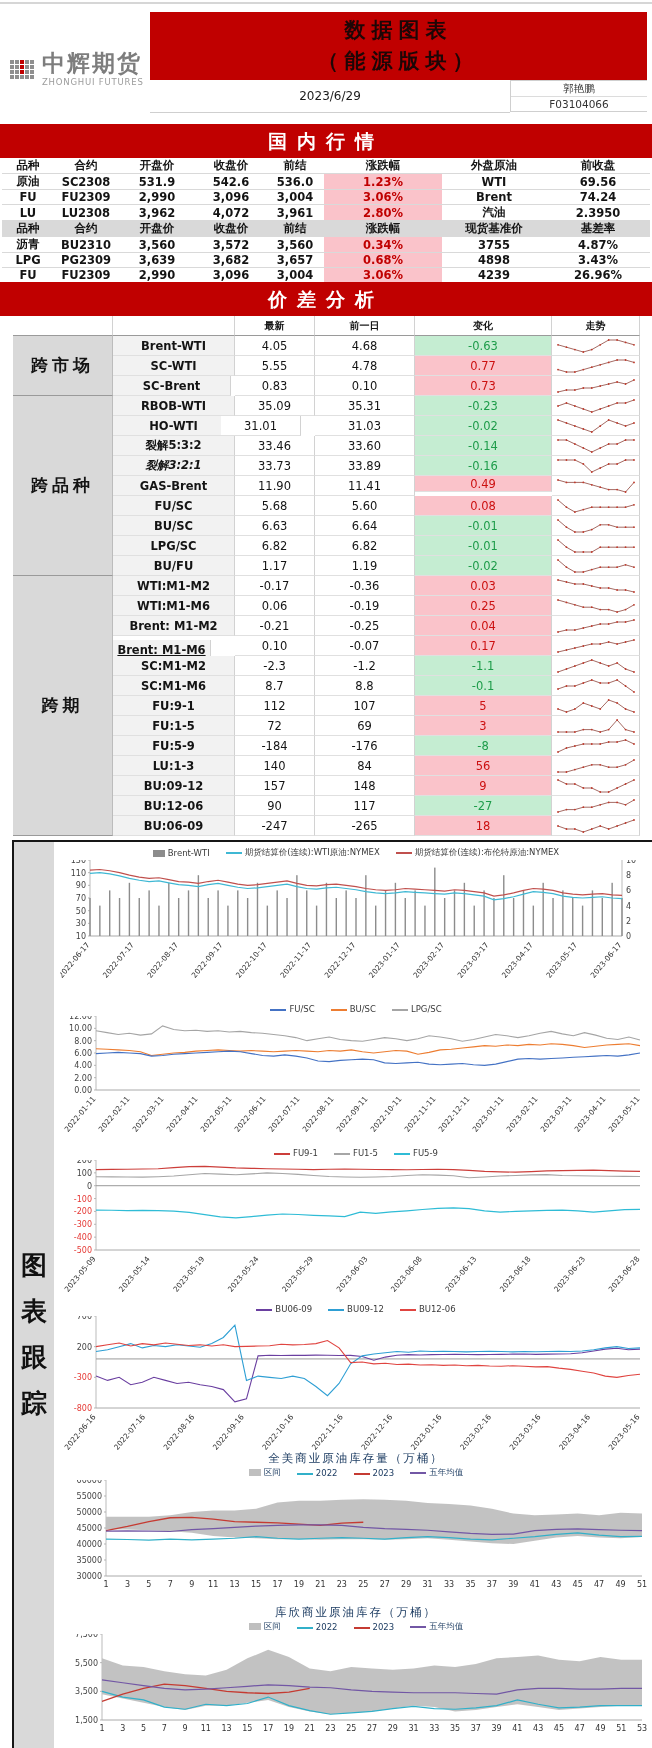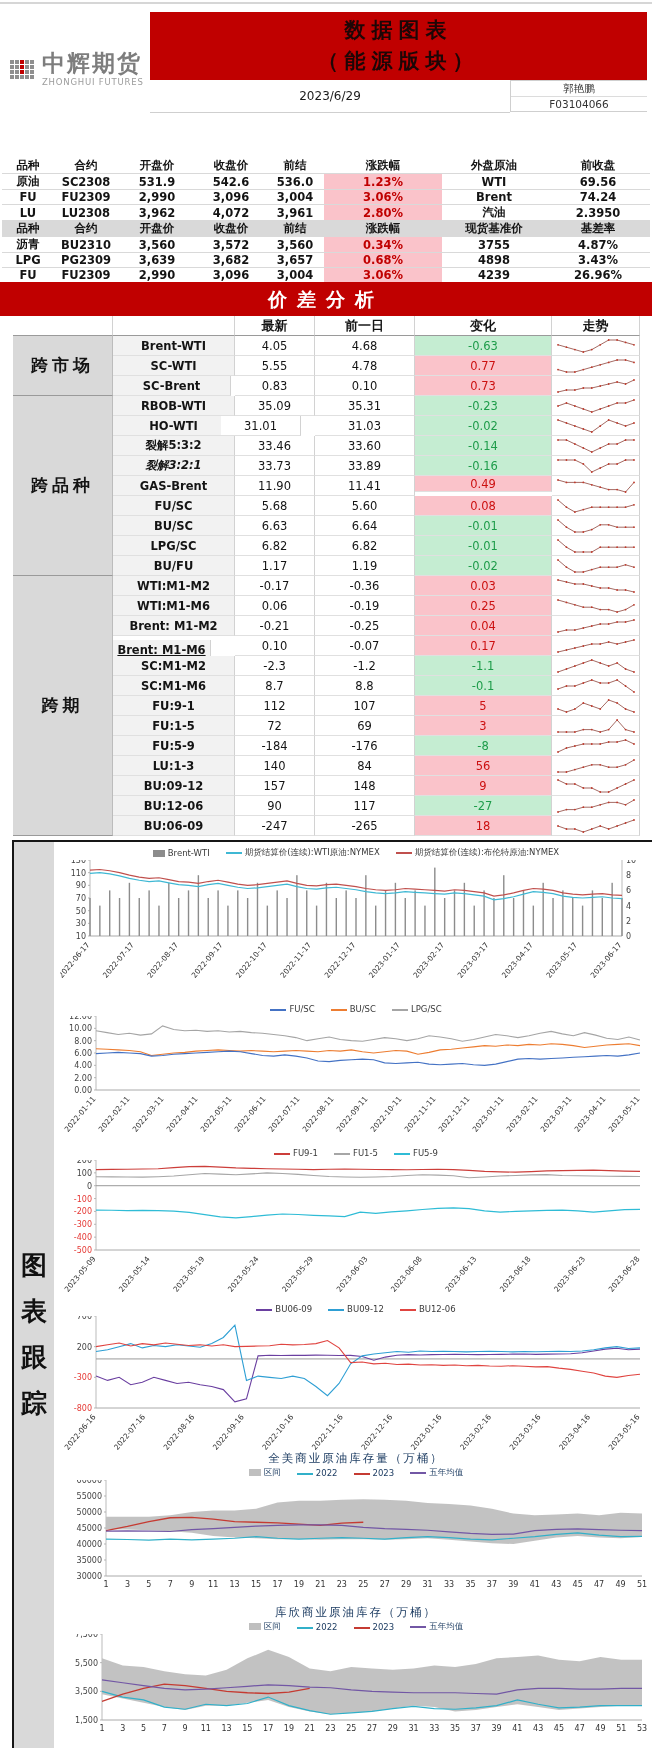--- a/index.html
+++ b/index.html
@@ -29,21 +29,21 @@
   .t1row>div{display:flex;align-items:center;justify-content:center;font-size:11.5px;
     font-weight:600;color:#141414;}
   .t1h>div{font-weight:700;}
   .t1g{background:#D9D9D9;}
   .pink{background:#FAC3CA;color:#C00000 !important;}
   .t1row .pink{color:#C00000;}
   
   #spread{position:absolute;left:13px;top:316px;width:627px;}
   .spc{position:absolute;display:flex;align-items:center;justify-content:center;font-size:11.5px;
     color:#141414;box-sizing:border-box;border-bottom:1px solid #e0e0e0;border-right:1px solid #d2d2d2;background:#fff;}
-  .sph{font-weight:700;font-size:13px;border-bottom:1px solid #9a9a9a;}
+  .sph{font-weight:700;font-size:10px;border-bottom:1px solid #9a9a9a;}
   .spgrp{background:#D9D9D9;font-size:17px;font-weight:700;letter-spacing:4px;border-bottom:1px solid #9a9a9a;border-right:1px solid #bcbcbc;}
   .spname{background:#F2F2F2;font-weight:700;}
   .chgpos{background:#FAC3CA;color:#CC1111;}
   .chgneg{background:#C5EDD2;color:#1E9C4A;}
   
   #charts-sec{position:absolute;top:840px;left:12px;width:640px;height:908px;background:#fff;
     border-top:2px solid #161616;border-left:2px solid #161616;box-sizing:border-box;}
   .sidebar{position:absolute;left:0;top:0;width:40px;height:100%;background:#D9D9D9;}
   #sidebar-label{position:absolute;top:400px;left:0;width:40px;text-align:center;}
   #sidebar-label div{font-size:26px;font-weight:700;color:#111;line-height:46px;}
@@ -90,20 +90,21 @@
   <div class="banner-main">
     <div>数据图表</div>
     <div>（能源版块）</div>
   </div>
   <div class="date-cell">2023/6/29</div>
   <div class="author-cell">
     <div>郭艳鹏</div>
     <div>F03104066</div>
   </div>
 
+  <div class="sec-banner b1">国内行情</div>
   <div id="table1">
       <div class="t1row t1h">
         <div style="width: 52px;">品种</div>
         <div style="width: 64px;">合约</div>
         <div style="width: 78px;">开盘价</div>
         <div style="width: 70px;">收盘价</div>
         <div style="width: 58px;">前结</div>
         <div style="width: 118px;">涨跌幅</div>
         <div style="width: 104px;">外盘原油</div>
         <div style="width: 104px;">前收盘</div>

